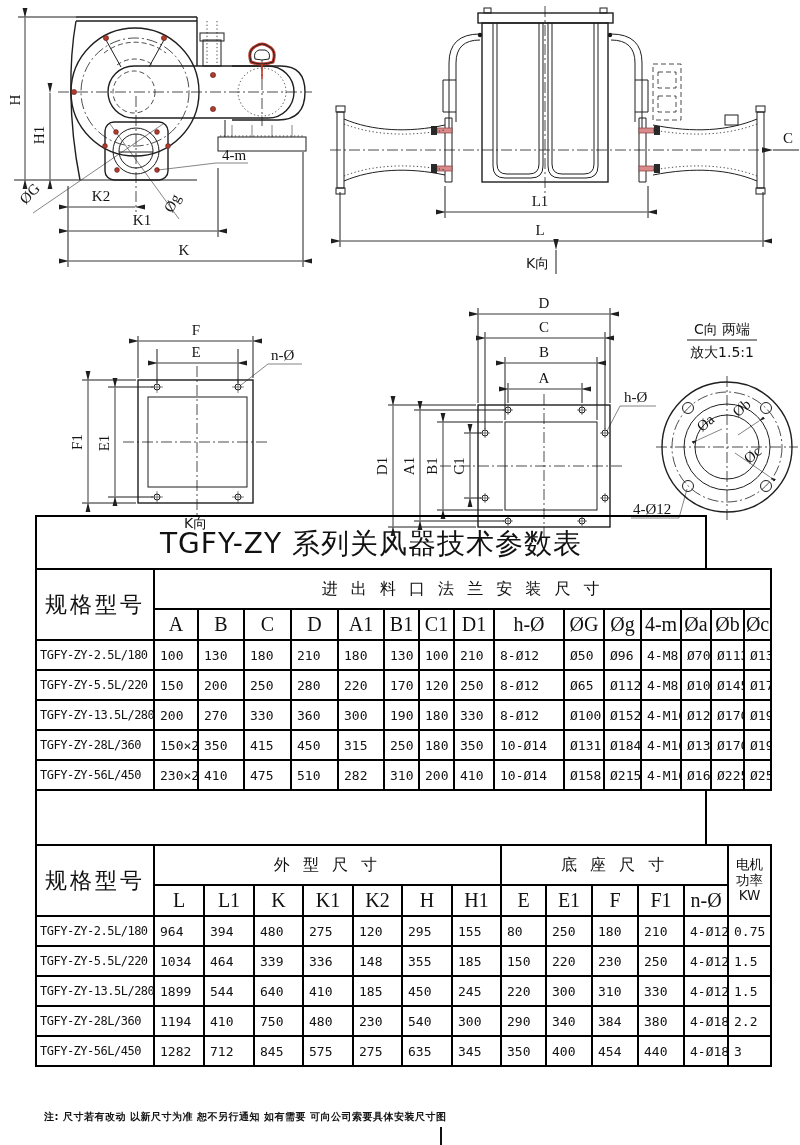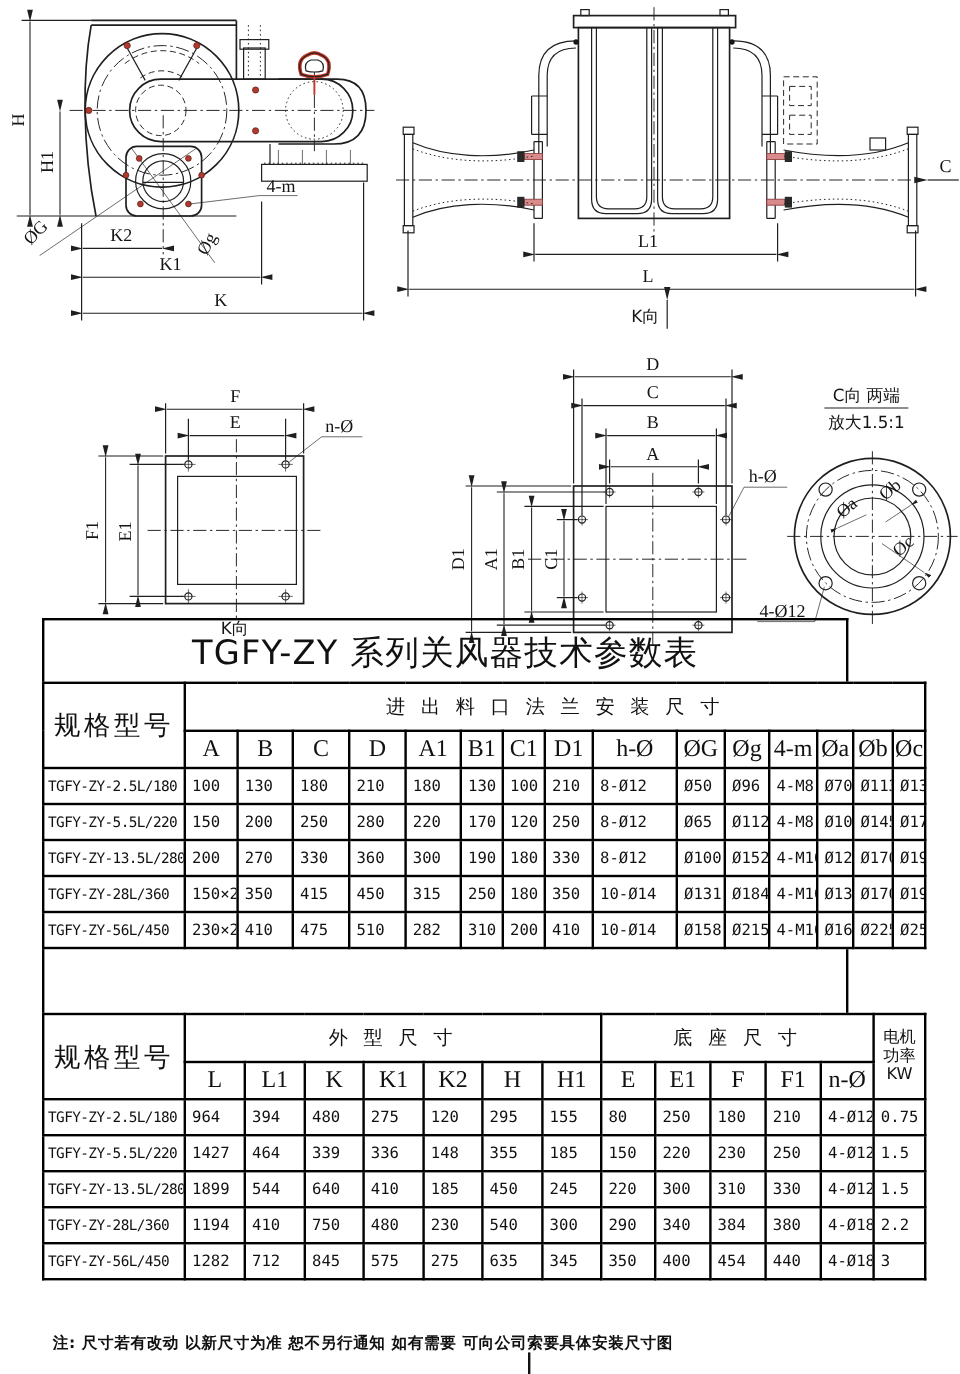--- a/index.html
+++ b/index.html
@@ -26,21 +26,21 @@
   th{font-weight:normal;}
   .model-h{font-size:22px;letter-spacing:3px;text-align:center;}
   .group-h{font-size:16px;letter-spacing:4px;text-align:center;height:38px;}
   .col-h{height:31px;}
   thead th.letter, th.gen{font-family:"Liberation Serif",serif;font-size:20px;text-align:center;}
   tbody tr{height:30px;}
   td.model{font-family:"DejaVu Sans Mono",monospace;font-size:12px;letter-spacing:-.5px;padding-left:3px;text-align:left;}
   td.val{font-family:"DejaVu Sans Mono",monospace;font-size:13px;padding-left:5px;text-align:left;}
   #gap{border-left:2px solid #000;border-right:2px solid #000;height:53px;}
   .kw-h{font-size:13.5px;line-height:1.15;text-align:center;}
-  #note{position:absolute;left:44px;top:1110px;font-size:13px;font-weight:bold;letter-spacing:.5px;}
+  #note{position:absolute;left:44px;top:1110px;font-size:10px;font-weight:bold;letter-spacing:.5px;}
   #tick{position:absolute;left:440px;top:1127px;width:2px;height:18px;background:#111;}
 </style>
 </head>
 <body>
 
 <div id="page">
 
   
   <svg width="800" height="545" viewBox="0 0 800 545">
     <defs>
@@ -508,21 +508,21 @@
             <td class="val">155</td>
             <td class="val">80</td>
             <td class="val">250</td>
             <td class="val">180</td>
             <td class="val">210</td>
             <td class="val">4-Ø12</td>
             <td class="val">0.75</td>
           </tr>
           <tr>
             <td class="model">TGFY-ZY-5.5L/220</td>
-            <td class="val">1427</td>
+            <td class="val">1034</td>
             <td class="val">464</td>
             <td class="val">339</td>
             <td class="val">336</td>
             <td class="val">148</td>
             <td class="val">355</td>
             <td class="val">185</td>
             <td class="val">150</td>
             <td class="val">220</td>
             <td class="val">230</td>
             <td class="val">250</td>

